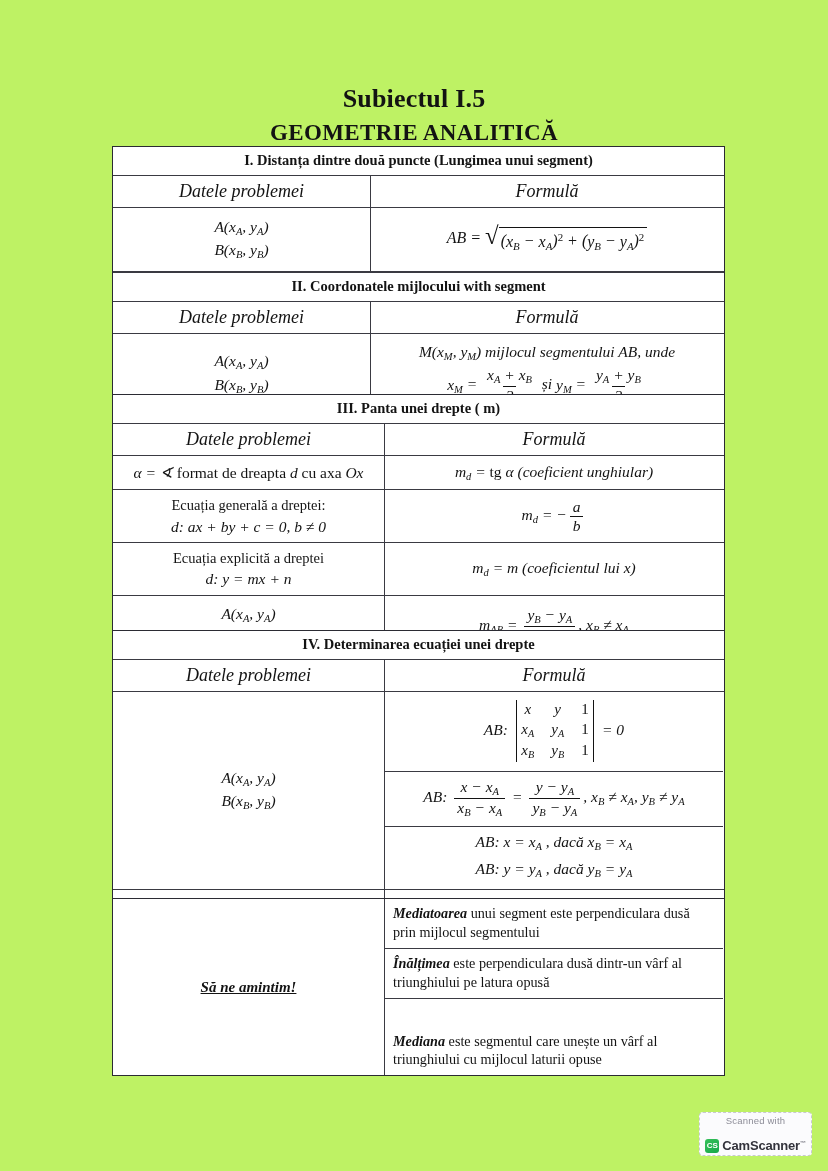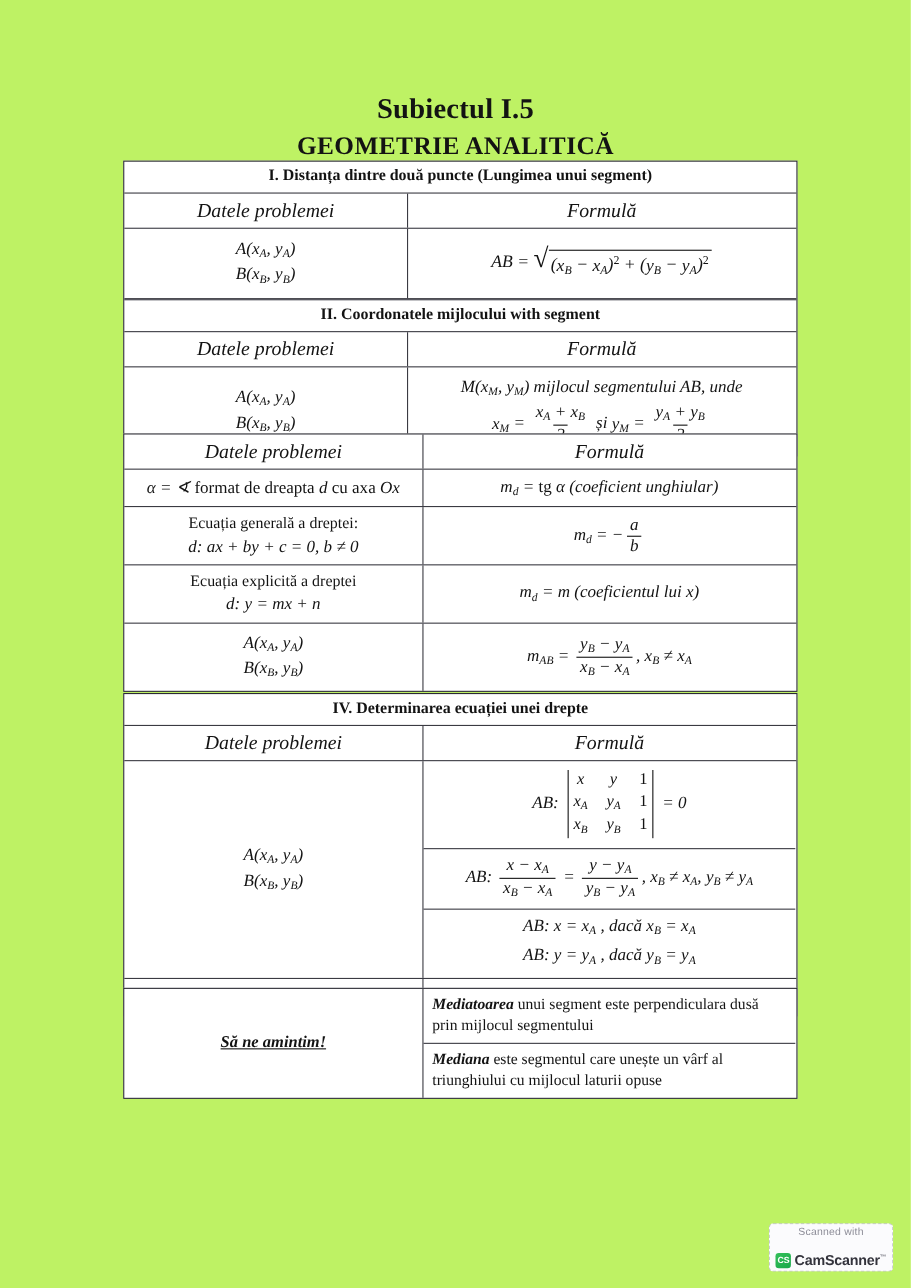--- a/index.html
+++ b/index.html
@@ -236,21 +236,21 @@
   .rem-right { width: 338px; box-sizing: border-box; display: flex; flex-direction: column; }
   .rem-item {
     box-sizing: border-box;
     border-bottom: 1.2px solid #3a3a42;
     padding: 5px 8px 6px 8px;
     font-size: 14.2px;
     line-height: 1.33;
     text-align: left;
     color: #131313;
   }
-  .rem-item:last-child { border-bottom: none; }
+  .rem-item:last-child { border-bottom: none; margin-top: 28px; }
   .rem-item b { font-style: italic; font-weight: bold; }
 
   
   .cs-badge {
     position: absolute;
     left: 699px;
     top: 1112px;
     width: 113px;
     height: 44px;
     border: 1.2px dashed #c9c9d2;
@@ -362,20 +362,23 @@
               <span class="num"><span class="it">y<sub>A</sub></span> + <span class="it">y<sub>B</sub></span></span>
               <span class="den">2</span>
             </span>
         </span>
       </div>
     </div>
   </div>
 
   <div class="tbl w-b" style="top:394px;">
 
+    <div class="bandhead">
+      <span>III. Panta unei drepte ( m)</span>
+    </div>
 
     <div class="row">
       <div class="cL" style="padding:5px 6px;">
         <span class="colhead">Datele problemei</span>
       </div>
       <div class="cR" style="padding:5px 6px;">
         <span class="colhead">Formulă</span>
       </div>
     </div>
 
@@ -514,20 +517,24 @@
     <div class="split-row">
       <div class="rem-left">
         <span class="rem-title">Să ne amintim!</span>
       </div>
       <div class="rem-right">
         <div class="rem-item">
           <b>Mediatoarea</b>
           <span>unui segment este perpendiculara dusă prin mijlocul segmentului</span>
         </div>
         <div class="rem-item">
+          <b>Înălțimea</b>
+          <span>este perpendiculara dusă dintr-un vârf al triunghiului pe latura opusă</span>
+        </div>
+        <div class="rem-item">
           <b>Mediana</b>
           <span>este segmentul care unește un vârf al triunghiului cu mijlocul laturii opuse</span>
         </div>
       </div>
     </div>
   </div>
 
   <div class="cs-badge">
     <span class="cs-top">Scanned with</span>
     <span class="cs-bottom">

